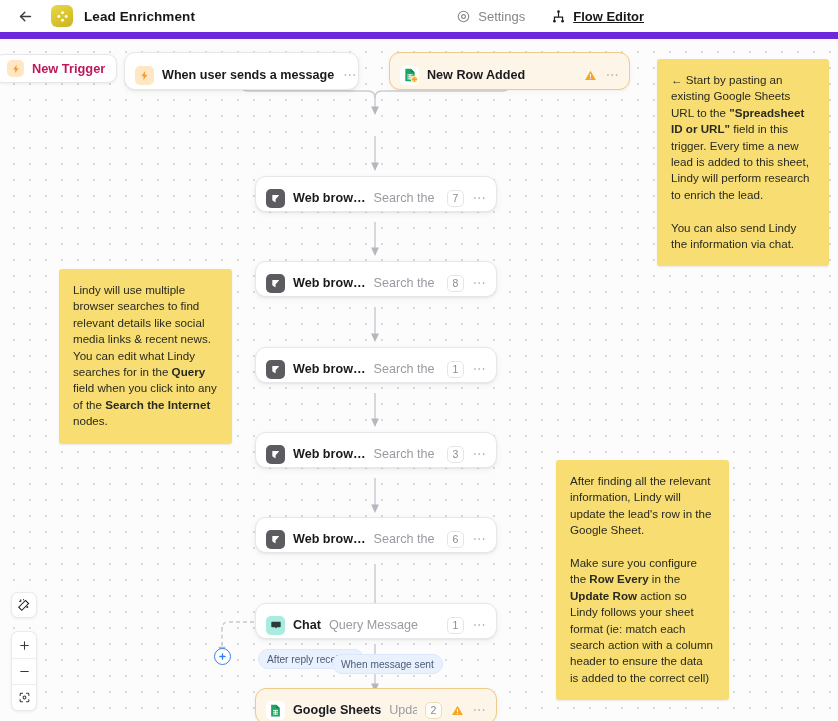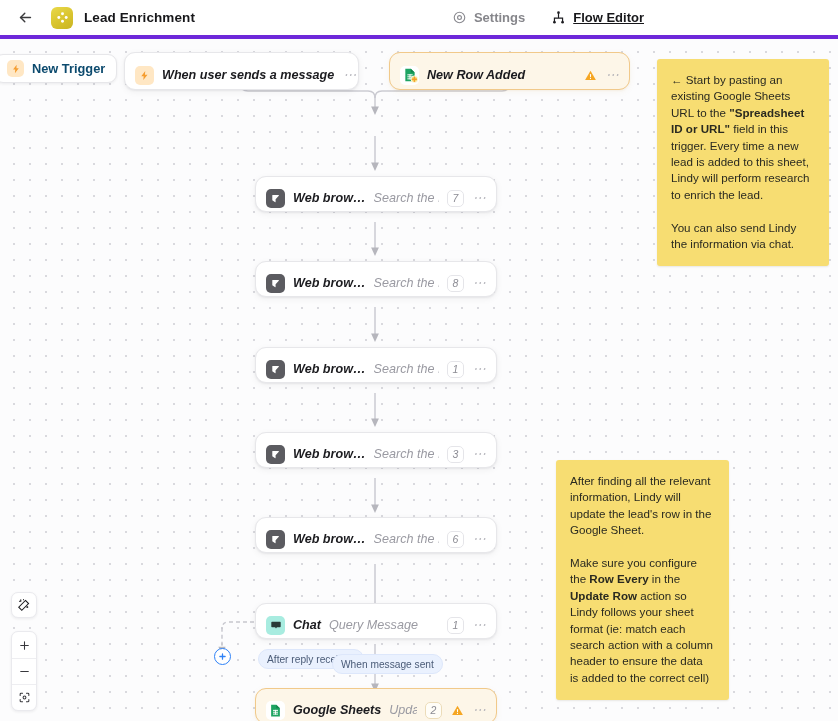--- a/index.html
+++ b/index.html
@@ -20,21 +20,21 @@
     overflow: hidden;
   }
 
   
   .header {
     position: absolute;
     top: 0; left: 0;
     width: 838px;
     height: 39px;
     background: #ffffff;
-    border-bottom: 4px solid #6d28d9;
+    border-bottom: 7px solid #6d28d9;
     display: flex;
     align-items: center;
     z-index: 50;
   }
   .back-btn {
     width: 26px; height: 26px;
     margin-left: 12px;
     display: flex; align-items: center; justify-content: center;
     border-radius: 6px;
     cursor: pointer;
@@ -60,21 +60,21 @@
     display: flex;
     align-items: center;
     gap: 26px;
     margin-right: 194px;
   }
   .hdr-item {
     display: flex; align-items: center; gap: 7px;
     cursor: pointer;
   }
   .hdr-item .lbl { font-size: 13px; }
-  .hdr-settings .lbl { color: #86868b; font-weight: bold; text-align: center; }
+  .hdr-settings .lbl { color: #86868b; font-weight: normal; text-align: center; }
   .hdr-flow .lbl { color: #17171a; font-weight: bold; text-decoration: underline; }
 
   
   .canvas {
     position: absolute;
     top: 39px; left: 0;
     width: 838px;
     height: 682px;
     background-color: #fcfcfd;
     background-image: radial-gradient(circle, #d9d9de 1px, transparent 1.1px);
@@ -97,21 +97,20 @@
     display: flex;
     align-items: center;
     background: #ffffff;
     border: 1px solid #e7e7ea;
     border-radius: 11px;
     box-shadow: 0 1px 2px rgba(16,18,28,.06), 0 2px 7px rgba(16,18,28,.05);
     padding: 8px 9px 0 10px;
     height: 36px;
     overflow: hidden;
     cursor: pointer;
-    font-style: italic;
   }
   .node.warn {
     background: #fdf6e8;
     border-color: #f1c98a;
     box-shadow: 0 1px 2px rgba(180,130,30,.07), 0 2px 7px rgba(180,130,30,.06);
     align-items: center;
   }
   .node-ico {
     width: 19px; height: 19px;
     border-radius: 5px;
@@ -177,21 +176,21 @@
     display: flex; align-items: center;
     background: #fff;
     border: 1px solid #e7e7ea;
     border-radius: 9px;
     box-shadow: 0 1px 3px rgba(16,18,28,.07);
     padding: 0 11px 0 12px;
     cursor: pointer;
     z-index: 6;
   }
   .chip-new-trigger .lbl {
-    font-size: 12.8px; font-weight: bold; color: #0c4a6e; margin-left: 8px;
+    font-size: 12.8px; font-weight: bold; color: #be185d; margin-left: 8px;
   }
 
   
   .note {
     position: absolute;
     background: #f7dd72;
     border-radius: 3px;
     padding: 13px 15px 14px 14px;
     font-size: 11.6px;
     line-height: 16.4px;
@@ -490,20 +489,21 @@
           <circle cx="12" cy="17.4" r="1.1" fill="#fff"></circle>
         </svg>
       </span>
       <span class="node-dots">⋯</span>
     </div>
 
     <div class="note" style="left:649px; top:20px; width:172px;">← Start by pasting an existing Google Sheets URL to the <b>"Spreadsheet ID or URL"</b> field in this trigger. Every time a new lead is added to this sheet, Lindy will perform research to enrich the lead.
 
 You can also send Lindy the information via chat.</div>
 
+    <div class="note" style="left:51px; top:230px; width:173px;">Lindy will use multiple browser searches to find relevant details like social media links &amp; recent news. You can edit what Lindy searches for in the <b>Query</b> field when you click into any of the <b>Search the Internet</b> nodes.</div>
 
     <div class="note" style="left:548px; top:421px; width:173px;">After finding all the relevant information, Lindy will update the lead's row in the Google Sheet.
 
 Make sure you configure the <b>Row Every</b> in the <b>Update Row</b> action so Lindy follows your sheet format (ie: match each search action with a column header to ensure the data is added to the correct cell)</div>
 
     <div class="tool-wand">
       <svg width="14" height="14" viewBox="0 0 24 24" fill="none" stroke="#1e1e22" stroke-width="1.8" stroke-linecap="round">
         <path d="M14.5 4.2 L19.8 9.5 L8.2 21 L3 15.8 Z" fill="#fff"></path>
         <path d="M6.5 3.2 v2.4 M4.2 5.6 h2.4 M17.6 14.4 v2 M16.6 15.4 h2"></path>
         <circle cx="11.2" cy="2.8" r=".9" fill="#1e1e22" stroke="none"></circle>

